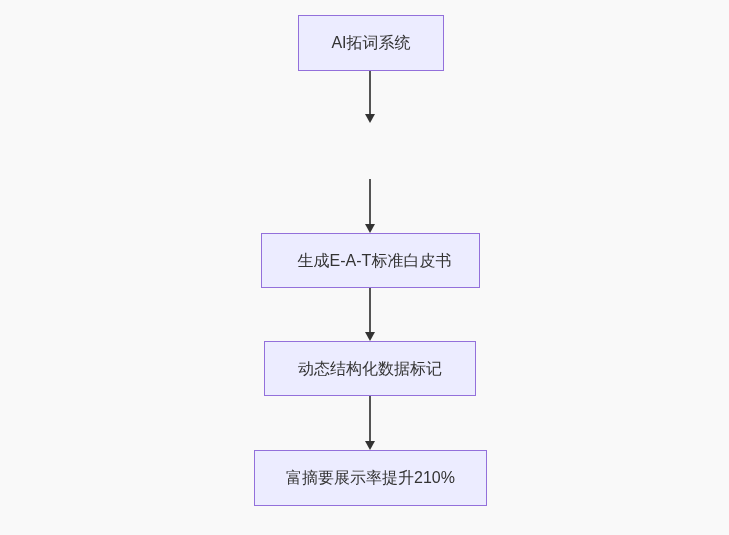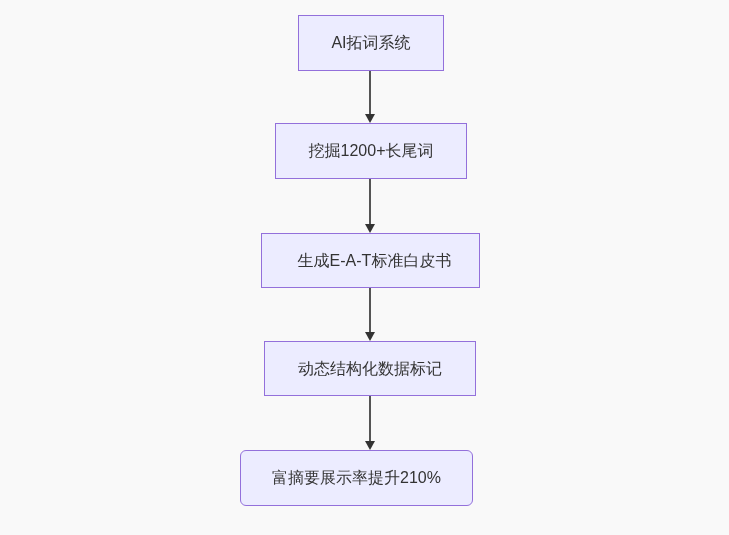--- a/index.html
+++ b/index.html
@@ -32,21 +32,21 @@
   .node-label {
     font-size: 16px;
     color: #333333;
     line-height: 1.2;
     white-space: nowrap;
   }
   .n1 { left: 298px; top: 15px;  width: 146px; height: 56px; }
   .n2 { left: 275px; top: 123px; width: 192px; height: 56px; }
   .n3 { left: 261px; top: 233px; width: 219px; height: 55px; padding-left: 8px; }
   .n4 { left: 264px; top: 341px; width: 212px; height: 55px; align-items: center; }
-  .n5 { left: 240px; top: 450px; width: 233px; height: 56px; border-radius: 6px; }
+  .n5 { left: 254px; top: 450px; width: 233px; height: 56px; }
 
   .arrow {
     position: absolute;
     left: 365px;
     width: 11px;
   }
   .a1 { top: 71px;  height: 52px; }
   .a2 { top: 179px; height: 54px; }
   .a3 { top: 288px; height: 53px; }
   .a4 { top: 396px; height: 54px; }
@@ -76,23 +76,20 @@
 
   <div class="node n1">
     <span class="node-label">AI拓词系统</span>
   </div>
 
   <div class="arrow a1">
     <div class="shaft"></div>
     <div class="head"></div>
   </div>
 
-  <div class="node n2">
-    <span class="node-label">挖掘1200+长尾词</span>
-  </div>
 
   <div class="arrow a2">
     <div class="shaft"></div>
     <div class="head"></div>
   </div>
 
   <div class="node n3">
     <span class="node-label">生成E-A-T标准白皮书</span>
   </div>
 

